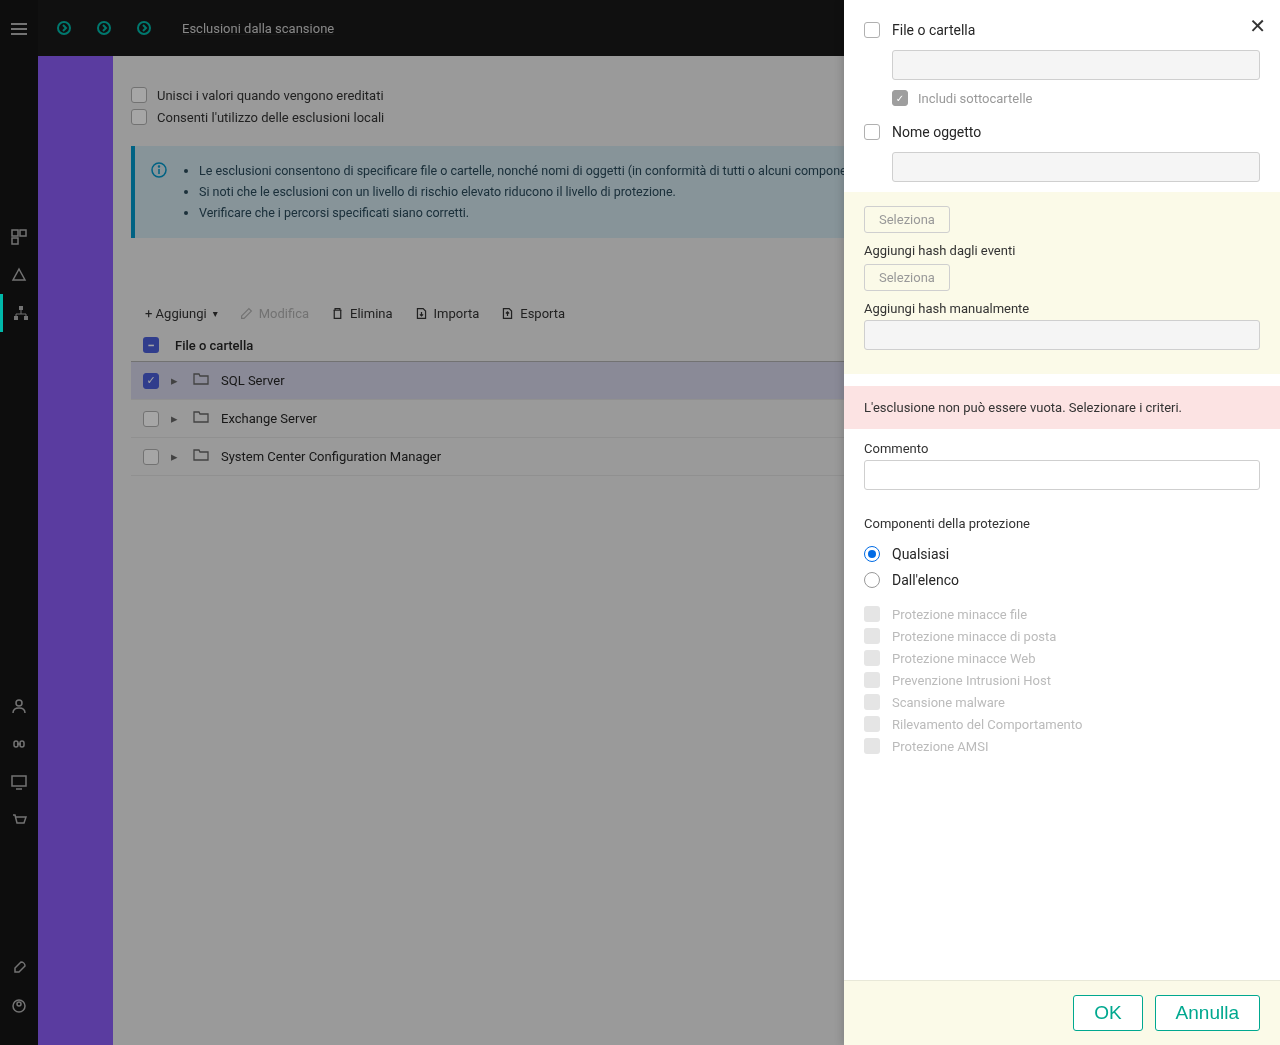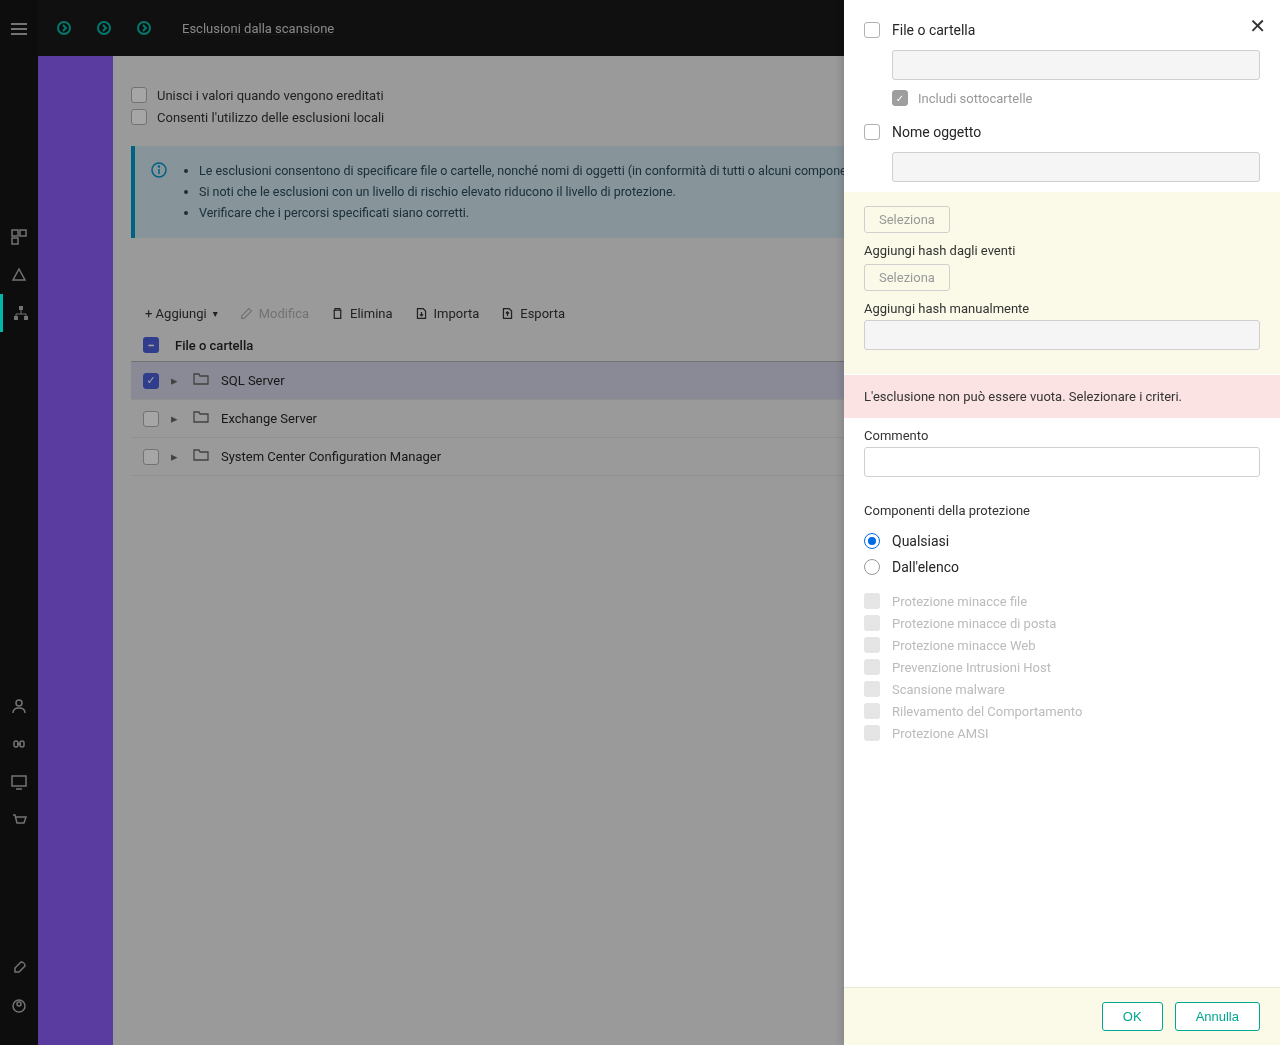--- a/index.html
+++ b/index.html
@@ -261,21 +261,21 @@
       margin-top: 6px;
       padding: 5px 14px;
       border: 1px solid #cfcfcf;
       border-radius: 3px;
       color: #999;
       font-size: 13px;
       cursor: pointer;
     }
     .error-banner {
       background: #fce3e3;
-      margin: 1px -20px;
+      margin: 12px -20px;
       padding: 14px 20px;
       font-size: 13px;
       color: #333;
     }
     .radio-row {
       display: flex;
       align-items: center;
       gap: 12px;
       padding: 5px 0;
       font-size: 14px;
@@ -321,21 +321,21 @@
       justify-content: flex-end;
       gap: 12px;
       border-top: 1px solid #e8e8d8;
     }
     .btn {
       padding: 6px 20px;
       border: 1px solid #00a88f;
       border-radius: 3px;
       background: #fff;
       color: #00a88f;
-      font-size: 13px;
+      font-size: 19px;
       cursor: pointer;
     }
   </style>
 </head>
 <body>
 
 <div class="nav-sidebar">
   <div class="nav-icon">
     <svg viewBox="0 0 16 16" fill="currentColor">
         <rect y="2" width="16" height="2"></rect>

